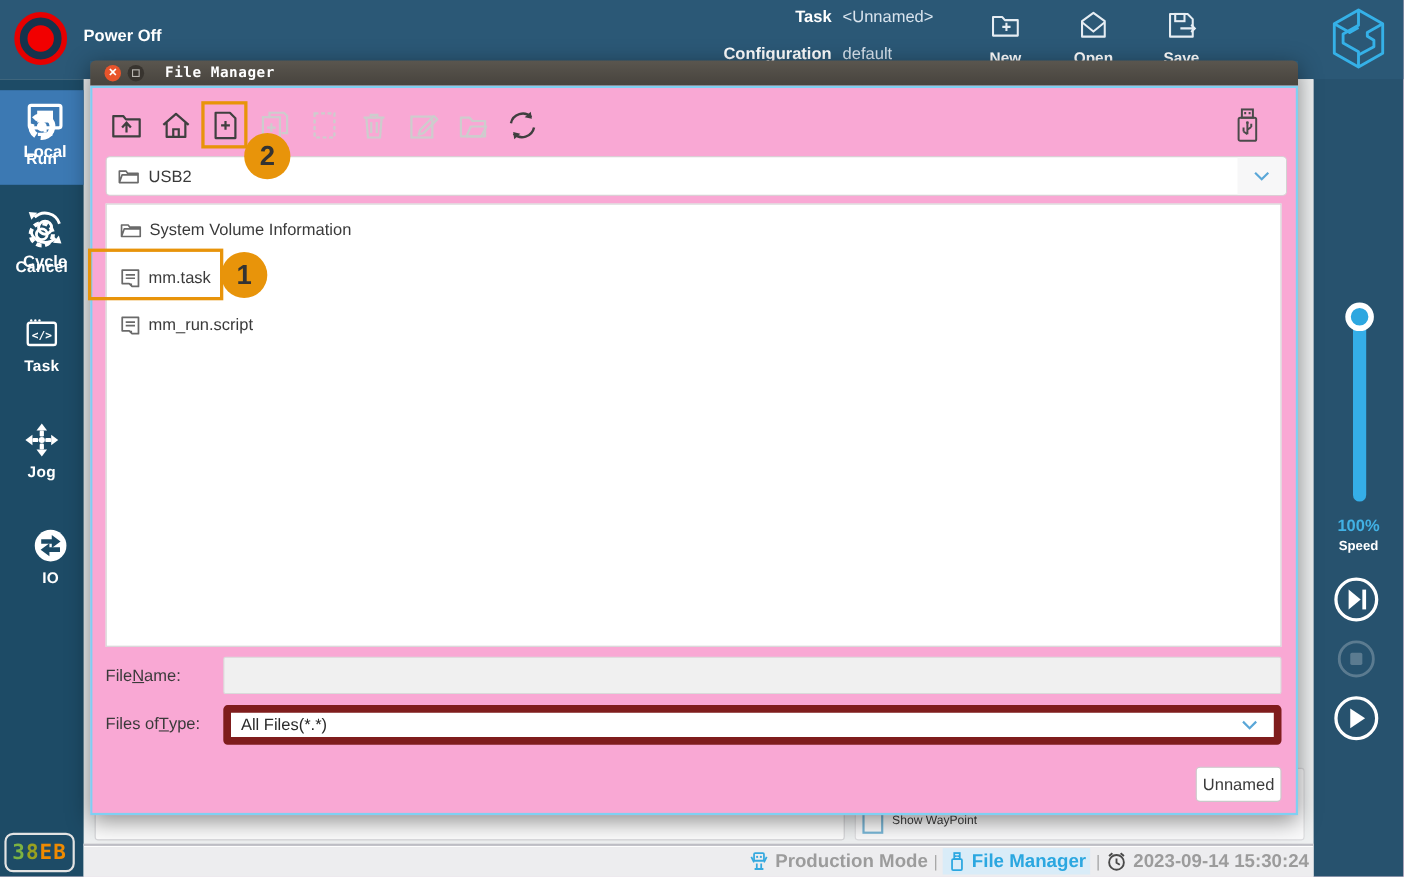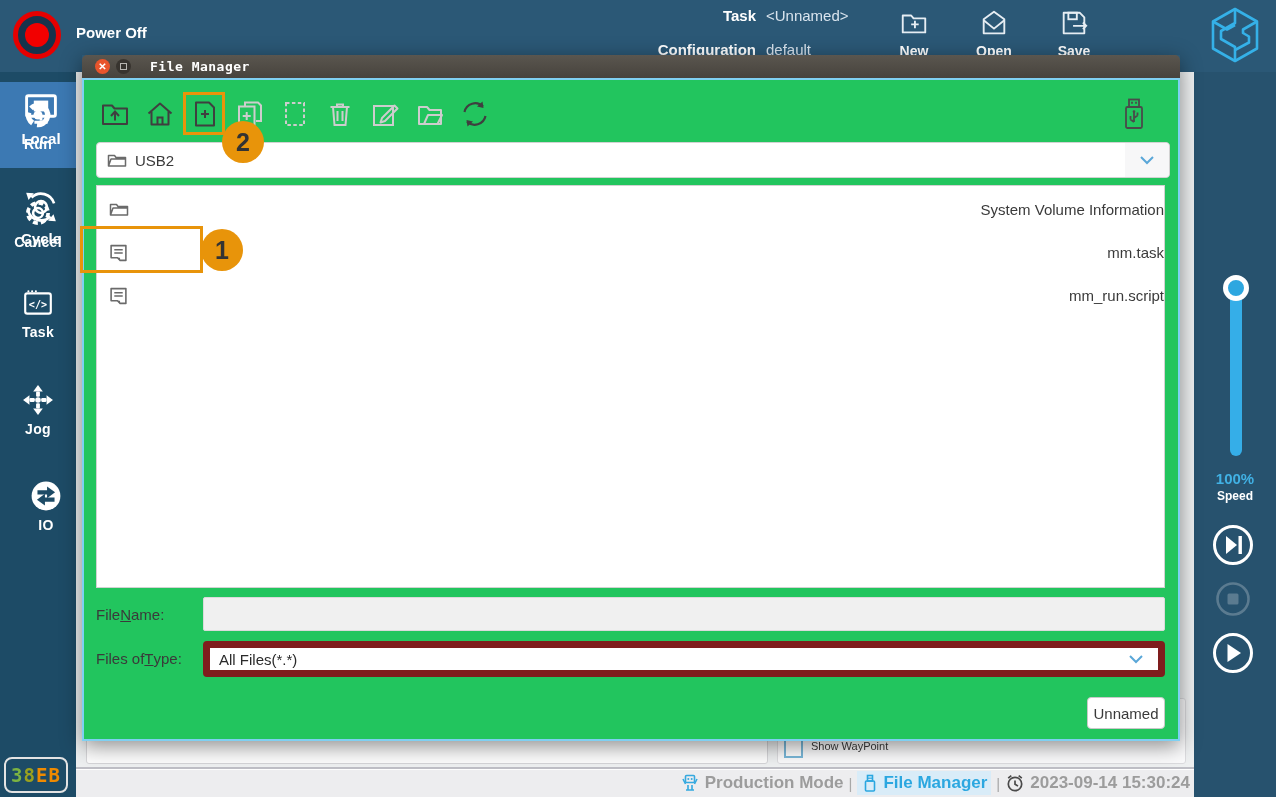--- a/index.html
+++ b/index.html
@@ -64,36 +64,36 @@
   
   #dialog { left:82px; top:55px; width:1098px; height:686px; z-index:5; box-shadow:0 5px 20px rgba(0,0,0,.45); }
   #dialog-titlebar { position:absolute; left:0; top:0; width:100%; height:23px;
     background:linear-gradient(#5a564f, #47433d); border-radius:5px 5px 0 0; display:flex; align-items:center; }
   .tb-circle { width:15px; height:15px; border-radius:50%; display:flex; align-items:center; justify-content:center; cursor:pointer; }
   #dlg-close { margin-left:13px; background:#e9542b; color:#fff; font-size:10px; font-weight:bold; line-height:1; }
   #dlg-max { margin-left:6px; background:#38342f; }
   #dlg-max .sq { width:7px; height:7px; border:1.5px solid #b9b6b1; }
   #dialog-title { margin-left:19px; color:#fff; font-size:13px; font-weight:bold; letter-spacing:.5px;
     font-family:"DejaVu Sans Mono",monospace; }
-  #dialog-body { position:absolute; left:0; top:23px; width:100%; height:663px; background:#22c55e;
+  #dialog-body { position:absolute; left:0; top:23px; width:100%; height:663px; background:#f9a8d4;
     border:2px solid #7fd0f2; }
 
   #fm-toolbar { position:absolute; left:16px; top:19px; display:flex; gap:15px; }
   .tool-icon { width:30px; height:30px; cursor:pointer; }
   .tool-icon.disabled { cursor:default; }
   #usb-device-icon { position:absolute; right:32px; top:16px; cursor:pointer; }
 
   #path-select { position:absolute; left:12px; top:62px; width:1074px; height:36px; border:1px solid #d2d2d2;
     border-radius:4px; background:#fff; display:flex; align-items:center; cursor:pointer; }
   #path-select .txt { font-size:15px; color:#3a3a3a; margin-left:8px; }
   .chev-zone { position:absolute; right:0; top:0; width:44px; height:100%; display:flex; align-items:center;
     justify-content:center; background:#f7f7f8; border-radius:0 4px 4px 0; }
 
   #file-list { position:absolute; left:12px; top:105px; width:1069px; height:403px; border:1px solid #d2d2d2; background:#fff; }
-  .file-row { height:43px; display:flex; align-items:center; gap:7px; padding-left:12px; cursor:pointer;justify-content:space-between; }
+  .file-row { height:43px; display:flex; align-items:center; gap:7px; padding-left:12px; cursor:pointer; }
   .file-row .txt { font-size:15px; color:#3a3a3a; }
 
   .form-label { position:absolute; left:12px; height:34px; display:flex; align-items:center; font-size:15px; color:#3a3a3a; }
   .mn { text-decoration:underline; }
   #file-name-label { top:517px; }
   #file-name-input { position:absolute; left:119px; top:517px; width:962px; height:34px; background:#f0f0f0;
     border:1px solid #dadada; border-radius:2px; font-size:15px; padding:0 8px; color:#333; }
   #files-type-label { top:561px; }
   #files-type-select { position:absolute; left:119px; top:561px; width:962px; height:36px; background:#fff;
     border:7px solid #7f1d1d; border-radius:4px; display:flex; align-items:center; cursor:pointer; }

